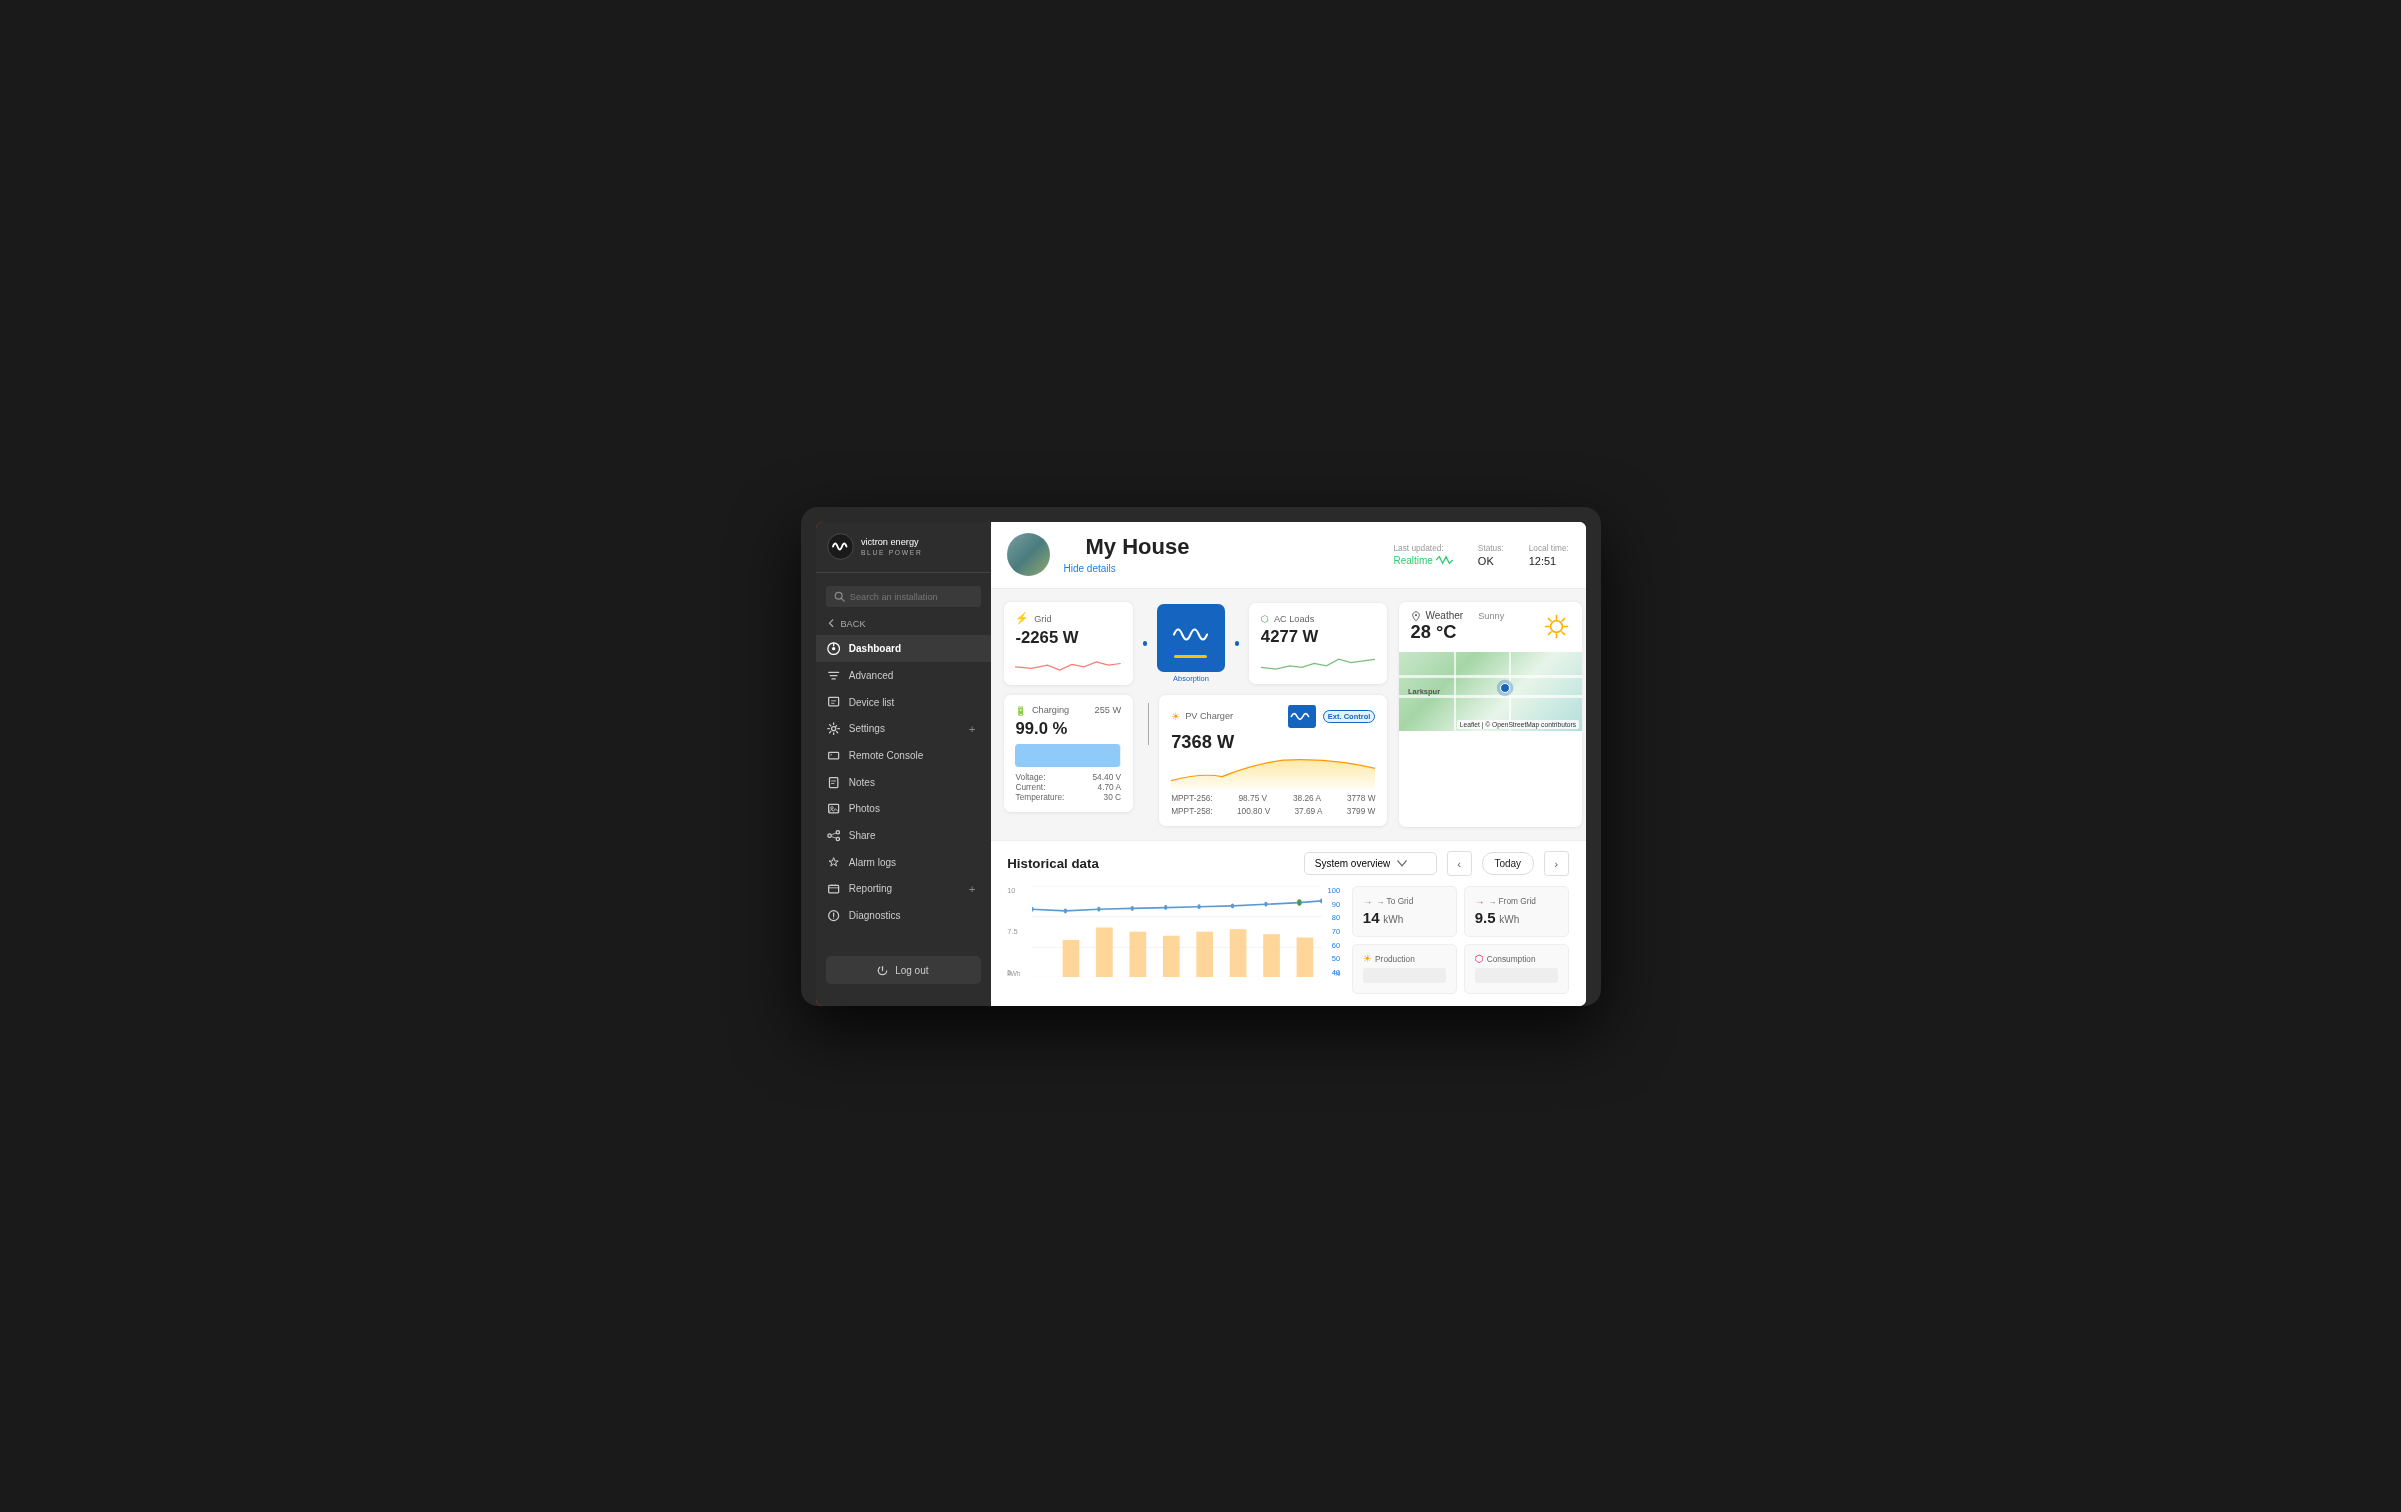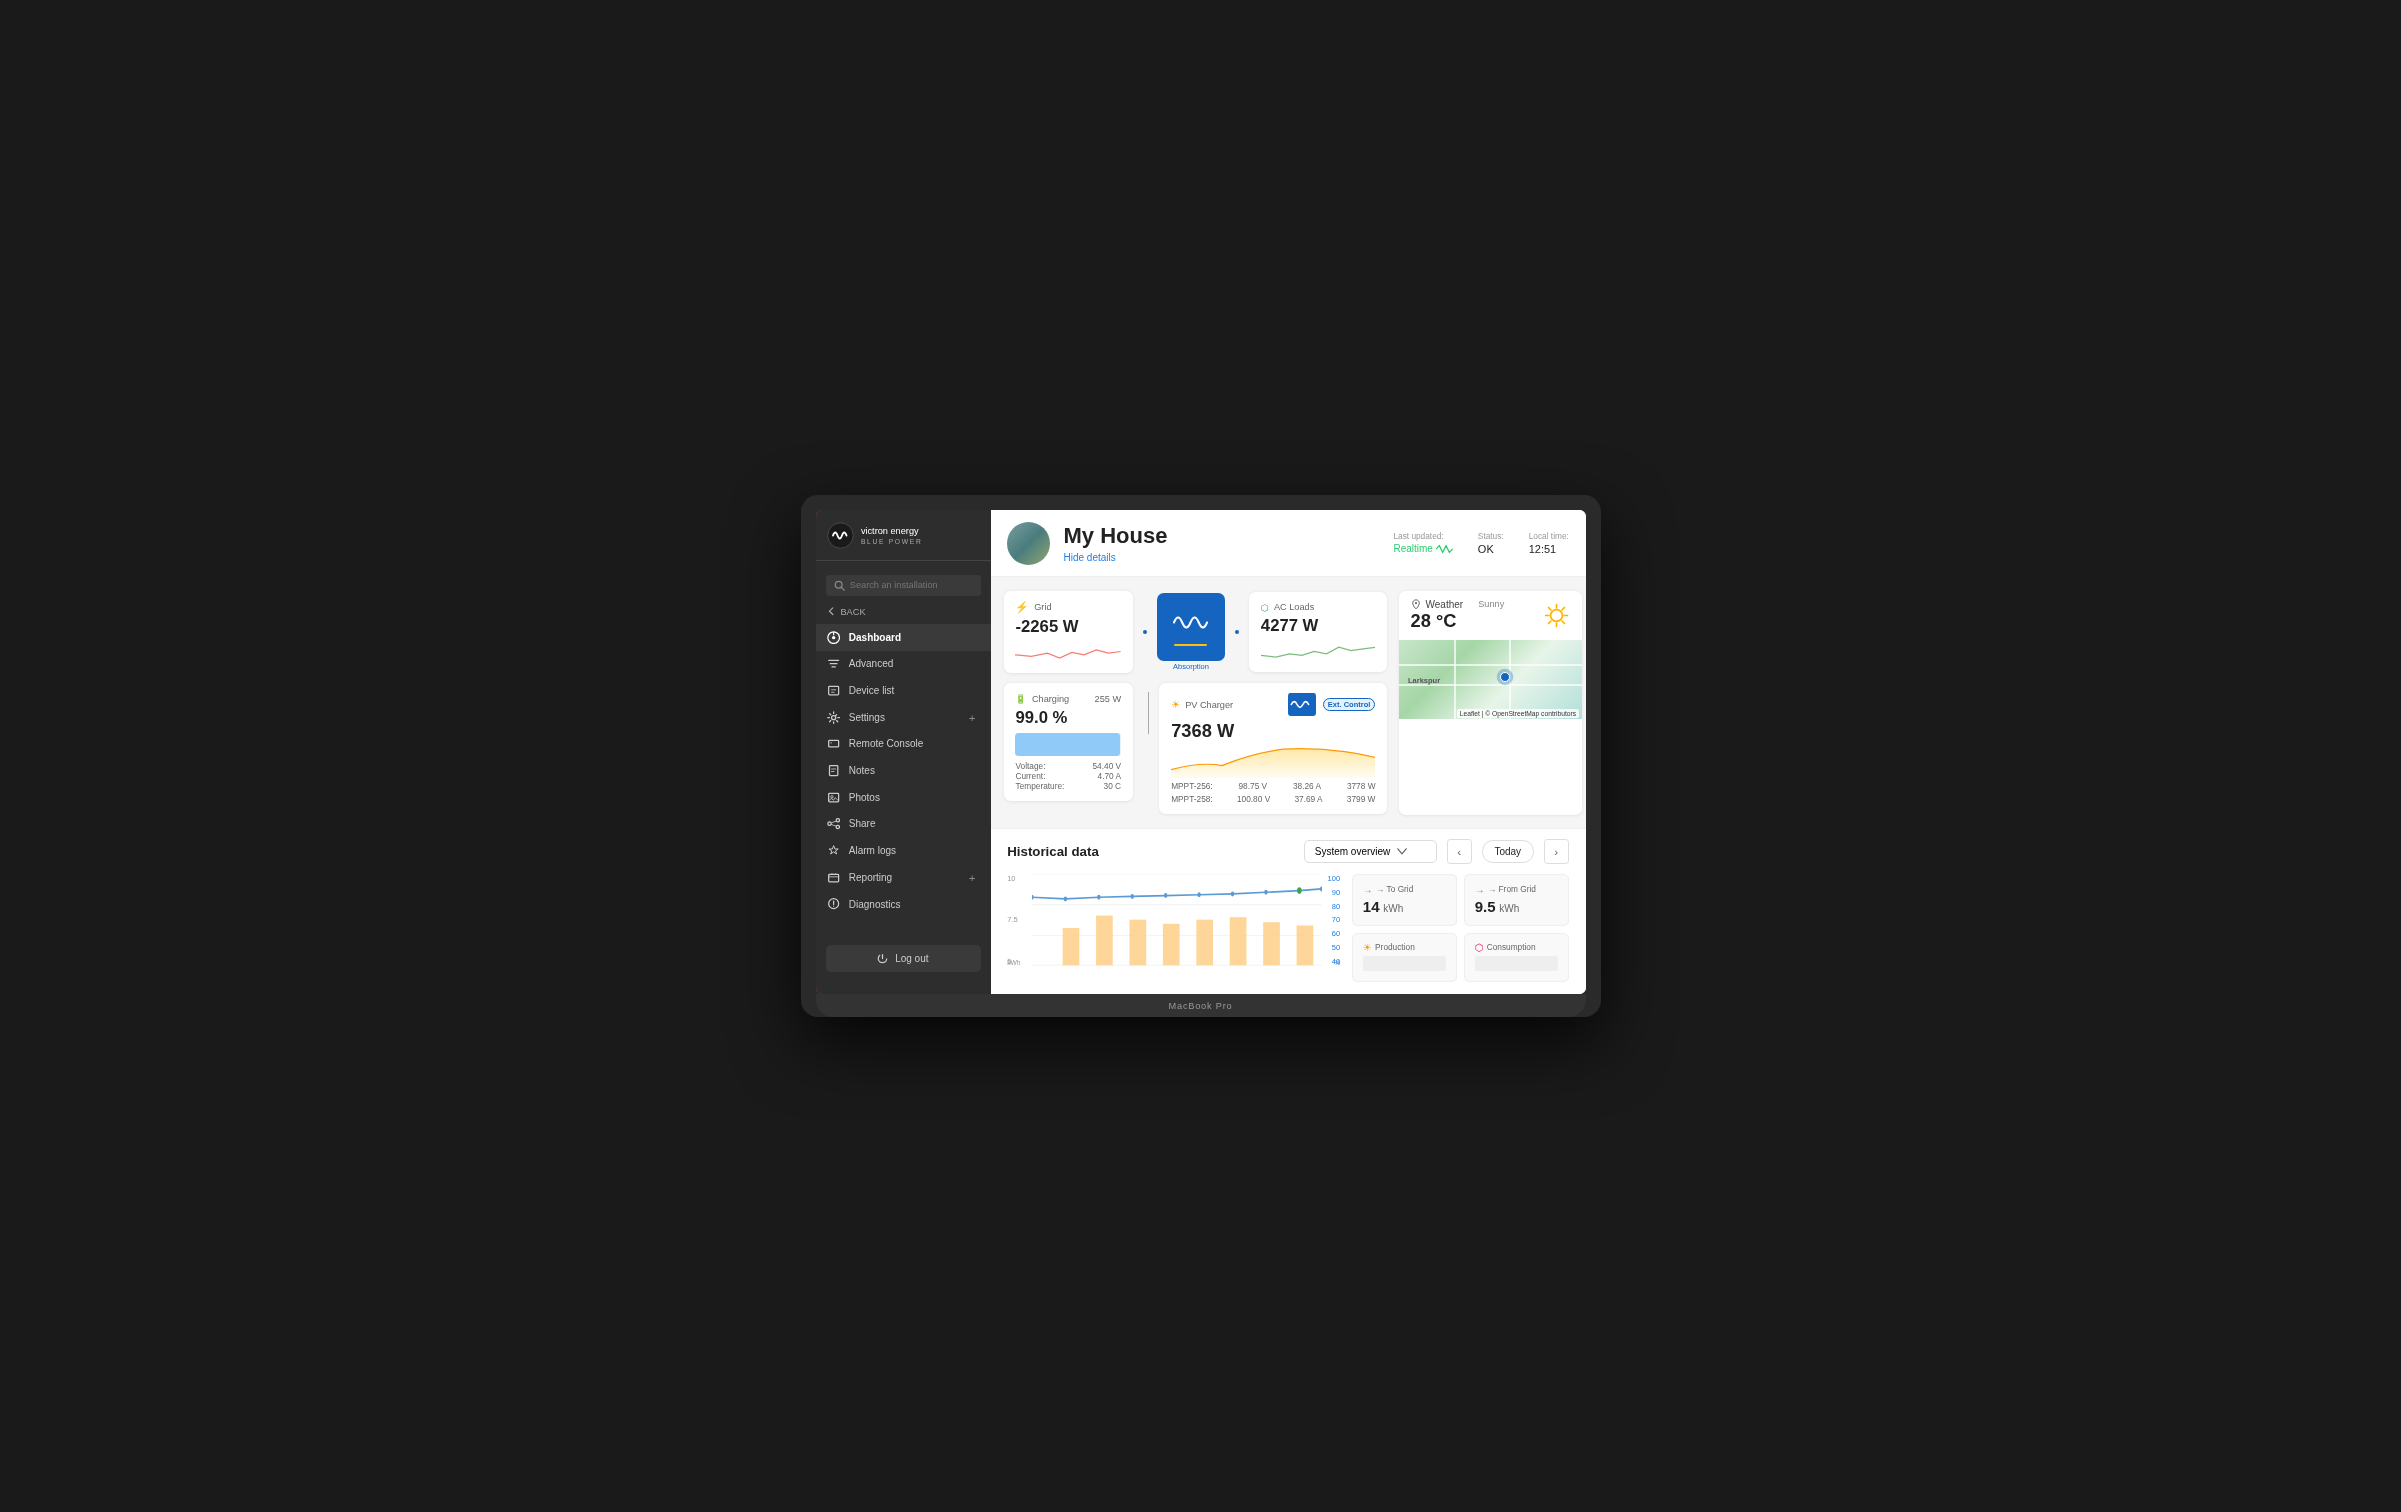--- a/index.html
+++ b/index.html
@@ -164,20 +164,21 @@
     .header-avatar-img {
       width: 100%;
       height: 100%;
       background: linear-gradient(135deg, #7a9e9f 0%, #4a7c7e 50%, #8fa86e 100%);
     }
     .header-title-block { flex: 1; }
     .header-title {
       font-size: 22px;
       font-weight: 700;
       color: #222;
+      margin-left: 22px;
     }
     .header-link {
       color: #1a7fe8;
       font-size: 10px;
       cursor: pointer;
       text-decoration: none;
     }
     .header-meta {
       display: flex;
       gap: 25px;
@@ -950,15 +951,14 @@
                 <span style="color:#e91e63;font-size:10px;">⬡</span>
                 <span>Consumption</span>
               </div>
               <div style="height:15px;background:#eee;border-radius:2.5px;"></div>
             </div>
           </div>
         </div>
       </div>
     </div>
   </div>
-  <div class="laptop-base">MacBook Pro</div>
 </div>
 
 
 </body></html>

